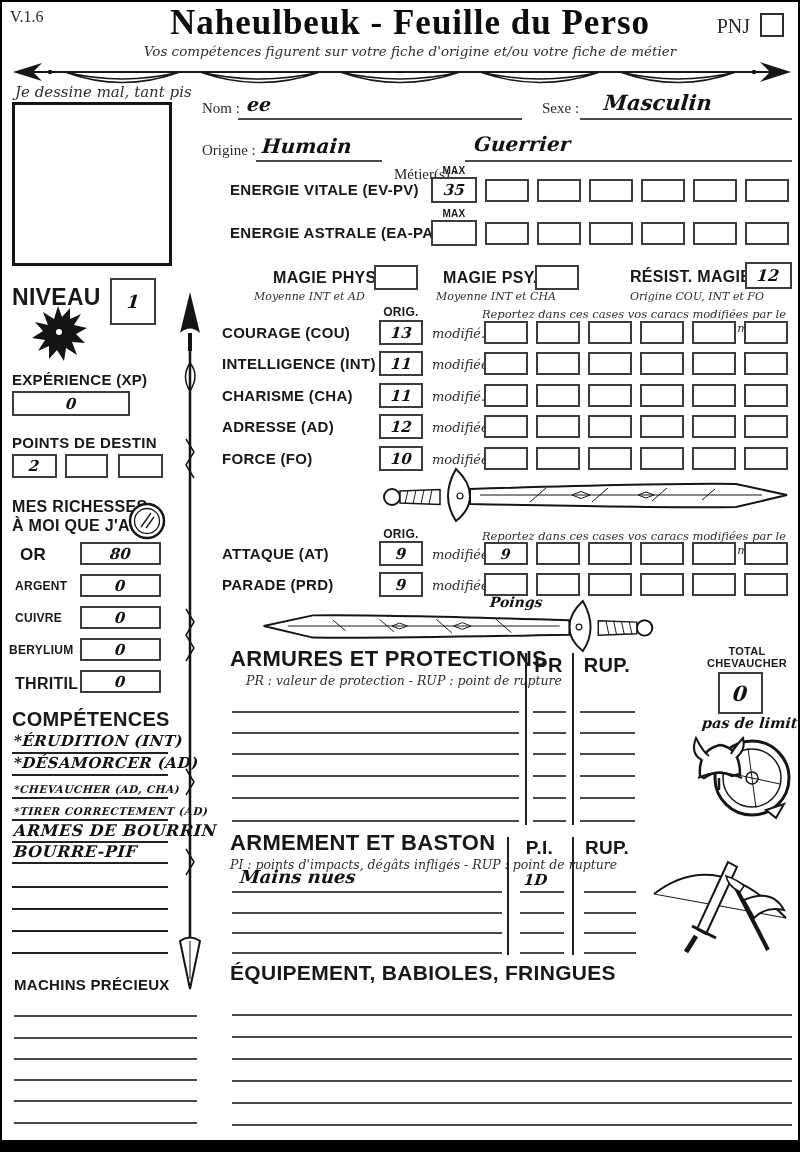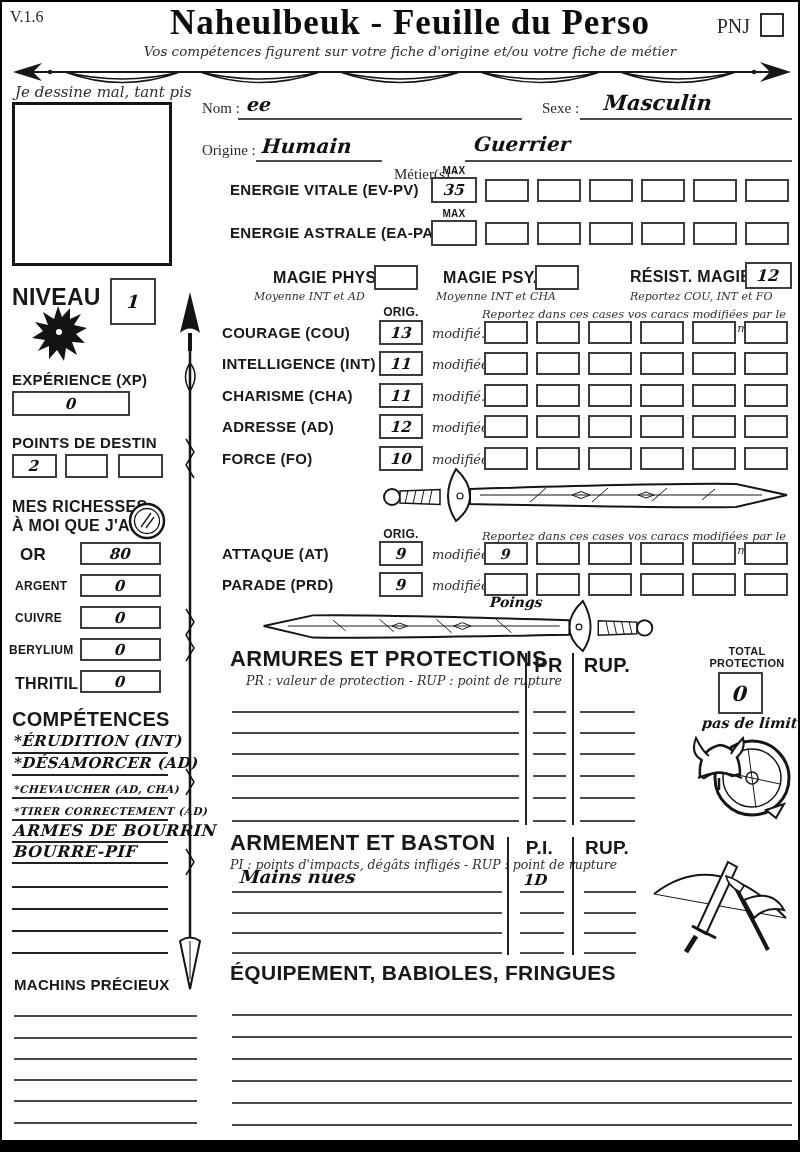--- a/index.html
+++ b/index.html
@@ -103,21 +103,21 @@
   <div class="abs ital" style="left:252px;top:288px;font-size:11px;">Moyenne INT et AD</div>
   <div class="abs blabel" style="left:441px;top:267px;font-size:16px;">MAGIE PSY.</div>
   <div class="fbox abs" style="left:533px;top:263px;width:44px;height:25px;">
       <span class="hand" style="font-size:14px;"></span>
     </div>
   <div class="abs ital" style="left:434px;top:288px;font-size:11px;">Moyenne INT et CHA</div>
   <div class="abs blabel" style="left:628px;top:266px;font-size:16px;">RÉSIST. MAGIE</div>
   <div class="fbox abs" style="left:743px;top:260px;width:47px;height:27px;">
       <span class="hand" style="font-size:16px;">12</span>
     </div>
-  <div class="abs ital" style="left:628px;top:288px;font-size:11px;">Reportez COU, INT et FO</div>
+  <div class="abs ital" style="left:628px;top:288px;font-size:11px;">Origine COU, INT et FO</div>
 
   <div class="abs blabel ctr" style="left:377px;top:303px;width:44px;font-size:12px;">ORIG.</div>
   <div class="abs ital" style="left:470px;right:12px;top:305px;font-size:11.5px;text-align:right;">Reportez dans ces cases vos caracs modifiées par le matériel</div>
 
   <div class="abs blabel" style="left:220px;top:322px;font-size:15px;">COURAGE (COU)</div>
   <div class="fbox abs" style="left:377px;top:318px;width:44px;height:25px;">
       <span class="hand" style="font-size:15px;">13</span>
     </div>
   <div class="abs ital" style="left:430px;top:324px;font-size:13px;">modifié...</div>
   <div class="boxrow" style="left:482px;top:319px;">
@@ -262,21 +262,21 @@
   <div class="wline" style="left:531px;top:773px;width:33px;"></div>
   <div class="wline" style="left:578px;top:773px;width:55px;"></div>
   <div class="wline" style="left:230px;top:795px;width:287px;"></div>
   <div class="wline" style="left:531px;top:795px;width:33px;"></div>
   <div class="wline" style="left:578px;top:795px;width:55px;"></div>
   <div class="wline" style="left:230px;top:818px;width:287px;"></div>
   <div class="wline" style="left:531px;top:818px;width:33px;"></div>
   <div class="wline" style="left:578px;top:818px;width:55px;"></div>
 
   <div class="abs blabel ctr" style="left:698px;top:643px;width:94px;font-size:11px;">TOTAL</div>
-  <div class="abs blabel ctr" style="left:698px;top:655px;width:94px;font-size:11px;">PROTECTION</div>
+  <div class="abs blabel ctr" style="left:698px;top:655px;width:94px;font-size:11px;">CHEVAUCHER</div>
   <div class="fbox abs" style="left:716px;top:670px;width:45px;height:42px;">
       <span class="hand" style="font-size:21px;">0</span>
     </div>
   <div class="abs hand" style="left:700px;top:712px;font-size:14.5px;">pas de limite</div>
 
   <svg class="abs" style="left:686px;top:728px;" width="106" height="92" viewBox="0 0 106 92">
     <circle cx="64" cy="48" r="37" fill="#fff" stroke="#161616" stroke-width="3"></circle>
     <circle cx="64" cy="48" r="29" fill="none" stroke="#161616" stroke-width="1.5"></circle>
     <circle cx="64" cy="48" r="6" fill="none" stroke="#161616" stroke-width="1.5"></circle>
     <path d="M60 18 L68 78 M36 42 L92 54" stroke="#161616" stroke-width="1"></path>

